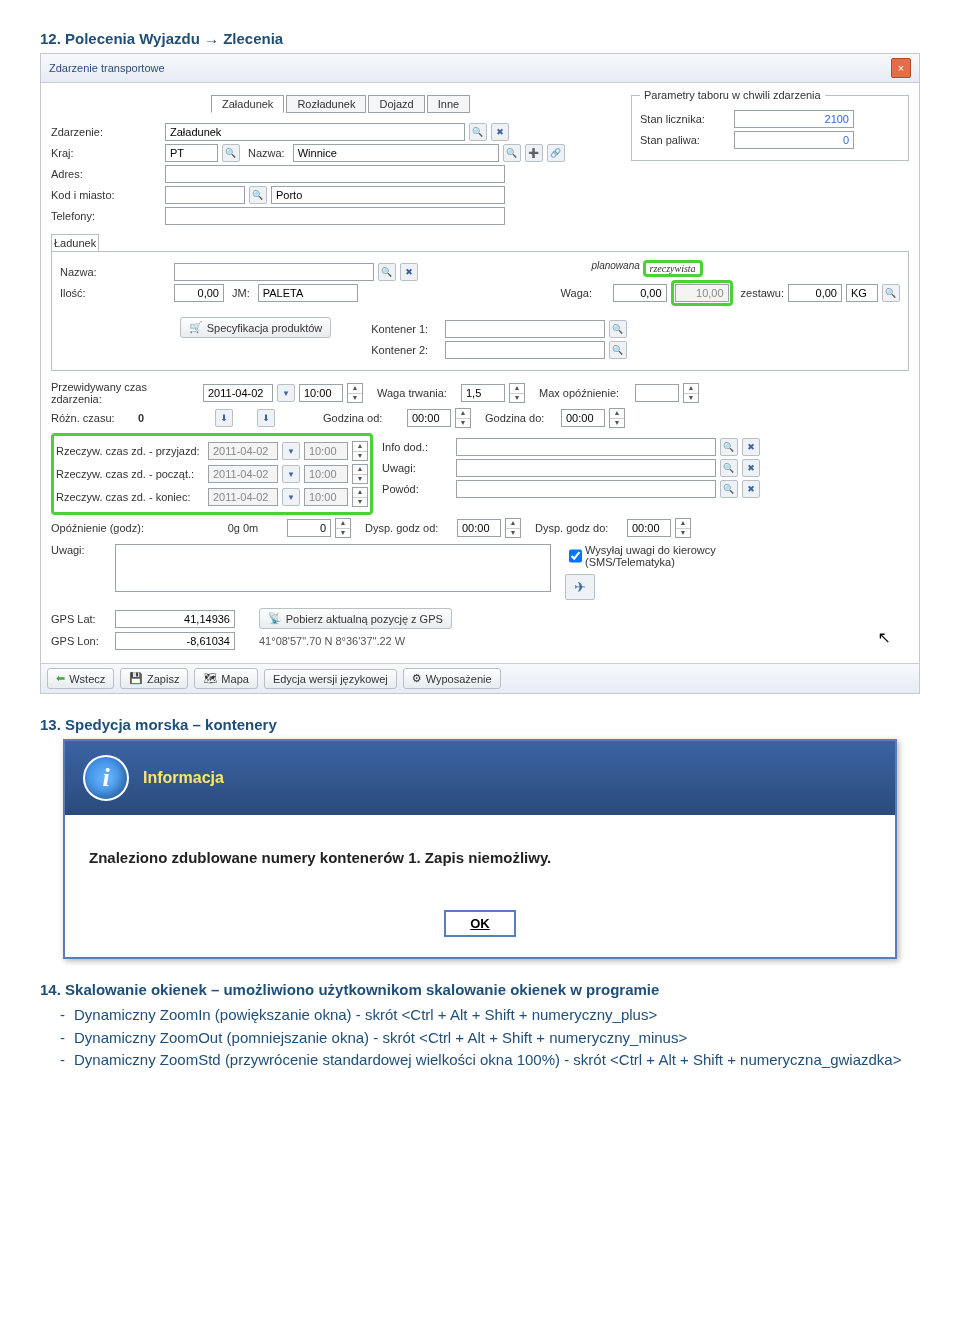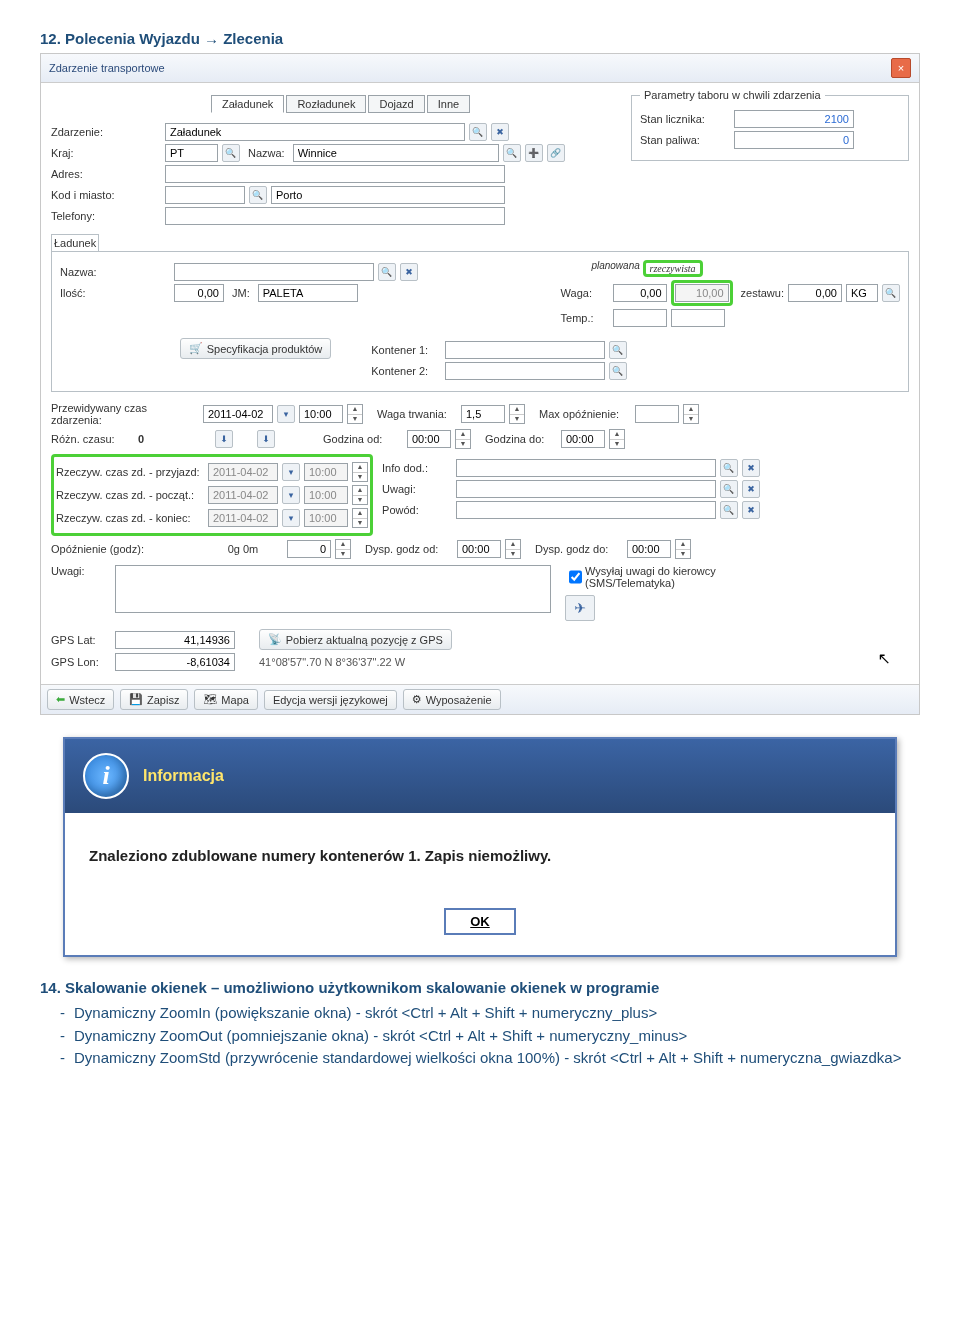--- a/index.html
+++ b/index.html
@@ -133,25 +133,20 @@
             </div>
             <div class="row">
                 <span style="width:48px">Waga:</span>
                 <input type="text" style="width: 54px; text-align: right;" value="0,00">
                 <span style="border:3px solid #4cd037;border-radius:4px;display:inline-block;padding:1px;"><input type="text" readonly="" style="width: 54px; text-align: right;" value="10,00"></span>
                 <span style="margin-left:4px">zestawu:</span>
                 <input type="text" style="width: 54px; text-align: right;" value="0,00">
                 <input type="text" style="width: 32px;" value="KG">
                 <span class="ic">🔍</span>
               </div>
-            <div class="row">
-                <span style="width:48px">Temp.:</span>
-                <input type="text" style="width: 54px;">
-                <input type="text" style="width: 54px;">
-              </div>
           </div>
         </div>
         <div style="display:flex;gap:40px;margin-top:8px;">
           <div style="margin-left:120px;"><span class="toolbar-btn">
                 <span>🛒</span>
                 <span>Specyfikacja produktów</span>
               </span></div>
           <div>
             <div class="row">
                 <span style="width:70px">Kontener 1:</span>
@@ -330,20 +325,24 @@
       <span class="toolbar-btn">
           <span>⚙</span>
           <span>Wyposażenie</span>
         </span>
     </div>
     <span class="cursor-ic">↖</span>
   </div>
 </div>
 
 <div class="section">
+  <div class="heading">
+    <span>13.</span>
+    <span>Spedycja morska – kontenery</span>
+  </div>
 
   <div class="info-dialog">
     <div class="info-header">
       <div class="i-ic">i</div>
       <div class="i-title">Informacja</div>
     </div>
     <div class="info-msg">Znaleziono zdublowane numery kontenerów 1. Zapis niemożliwy.</div>
     <div class="info-btn-row">
       <button>OK</button>
     </div>

